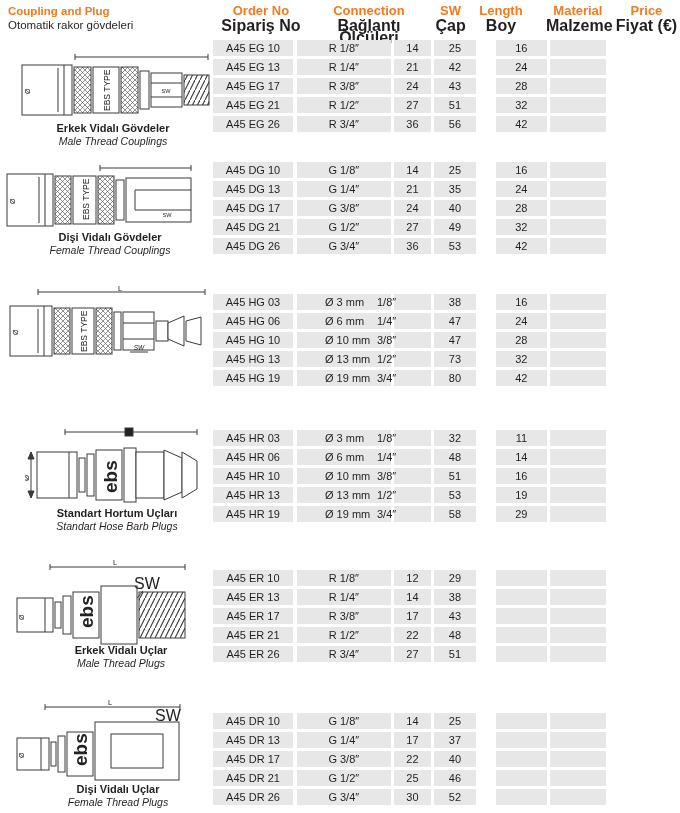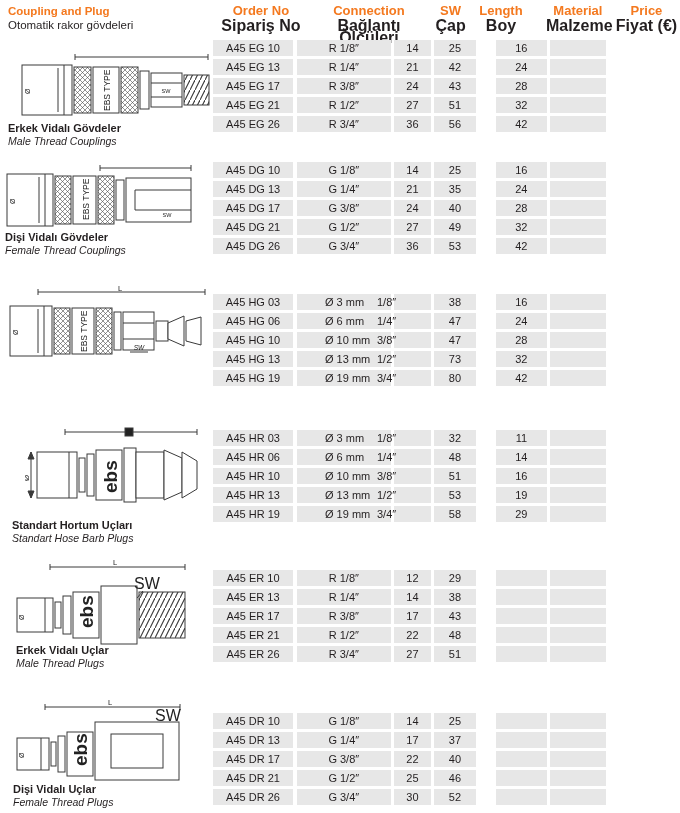--- a/index.html
+++ b/index.html
@@ -20,21 +20,21 @@
   .c4{width:52px;margin-right:20px;}
   .c5{width:64px;margin-right:3px;}
   .c6{width:70px;}
   
   .rows{position:absolute;left:213px;width:393px;}
   .trow{display:flex;height:16px;margin-bottom:3px;}
   .tcell{background:#e7e7e7;font-size:11px;line-height:16px;text-align:center;color:#231f20;}
   .c2 .ca{position:absolute;left:28px;top:0;}
   .c2 .cb{position:absolute;left:80px;top:0;text-align:right;}
   
-  .caption{position:absolute;width:210px;}
+  .caption{position:absolute;width:210px;text-align:center;}
   .cap-tr{font-size:11px;font-weight:bold;line-height:13px;}
   .cap-en{font-size:10.5px;font-style:italic;line-height:13px;}
   
   .draw{position:absolute;}
   .draw text{font-family:"Liberation Sans",sans-serif;}
   svg{display:block;}
 </style>
 </head>
 <body>
 
@@ -300,21 +300,21 @@
       <rect x="62" y="30" width="7" height="42" fill="#fff"></rect>
       <rect x="71" y="26" width="26" height="50" fill="#fff"></rect>
       <rect x="99" y="24" width="12" height="54" fill="#fff"></rect>
       <rect x="111" y="28" width="28" height="46" fill="#fff"></rect>
       <polygon points="139,26 157,34 157,68 139,76" fill="#fff"></polygon>
       <polygon points="157,28 172,37 172,65 157,74" fill="#fff"></polygon>
     </g>
     <text transform="translate(92,69) rotate(-90)" font-size="19" font-weight="bold" fill="#222">ebs</text>
     <text transform="translate(4,57) rotate(-90)" font-size="8" fill="#222">Ø</text>
   </svg>
-  <div class="caption" style="left:12px;top:519px">
+  <div class="caption" style="left:12px;top:507px">
     <div class="cap-tr">Standart Hortum Uçları</div>
     <div class="cap-en">Standart Hose Barb Plugs</div>
   </div>
   <div class="rows" style="top:430px">
       <div class="trow">
         <div class="tcell c1">A45 HR 03</div>
         <div class="tcell c2">
           <span class="ca">Ø 3 mm</span>
           <span class="cb">1/8″</span>
         </div>

